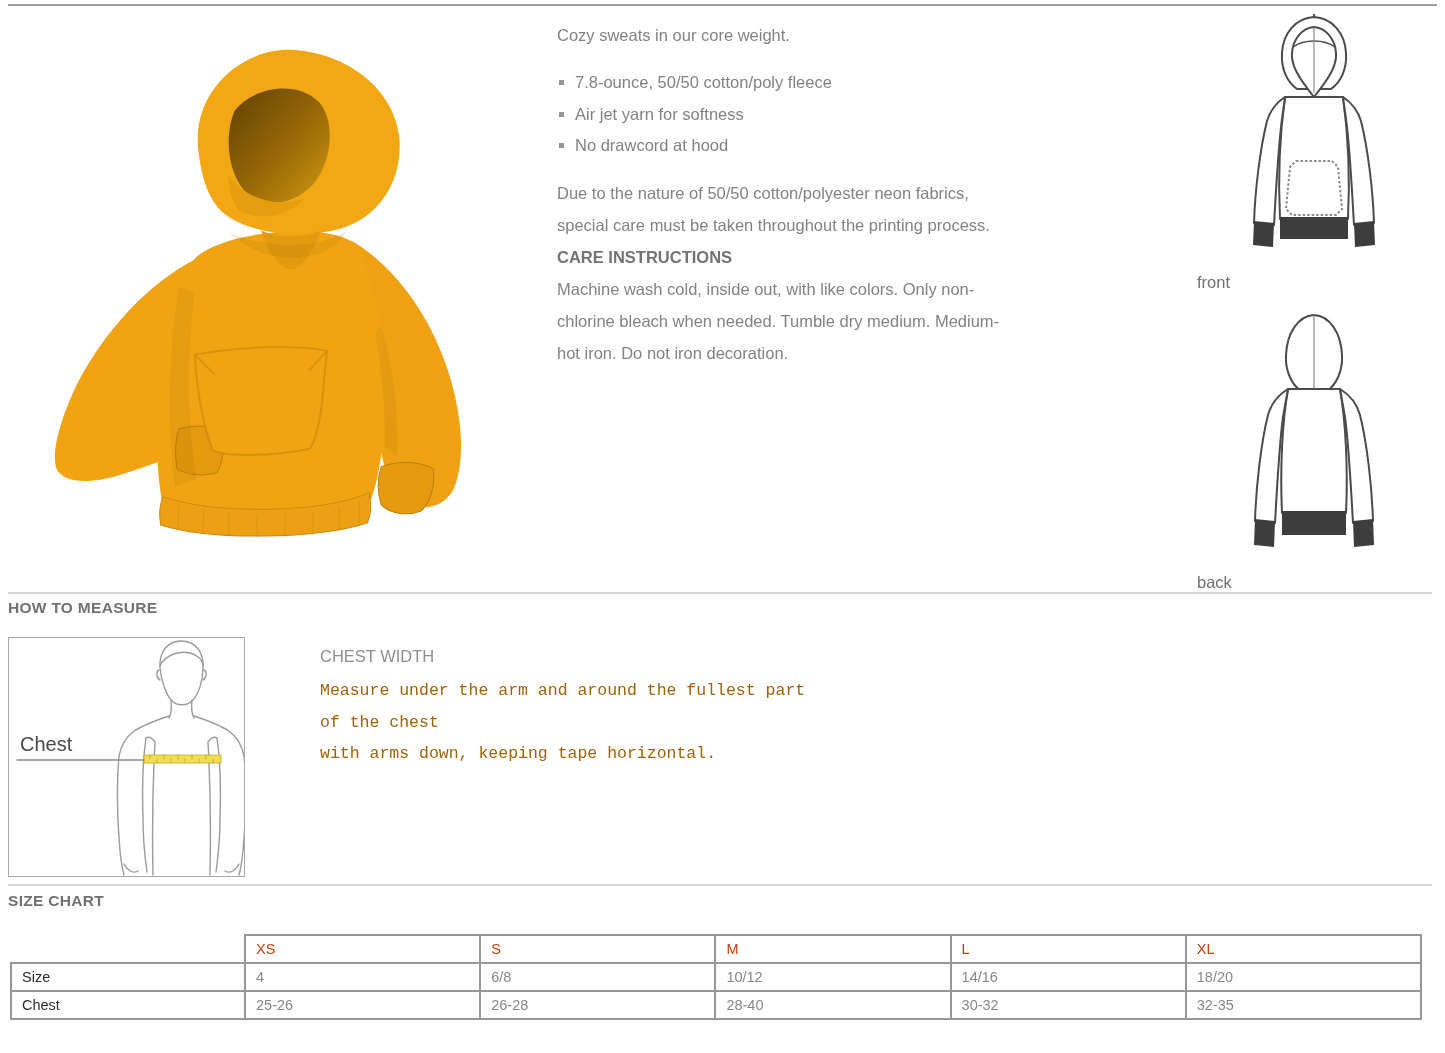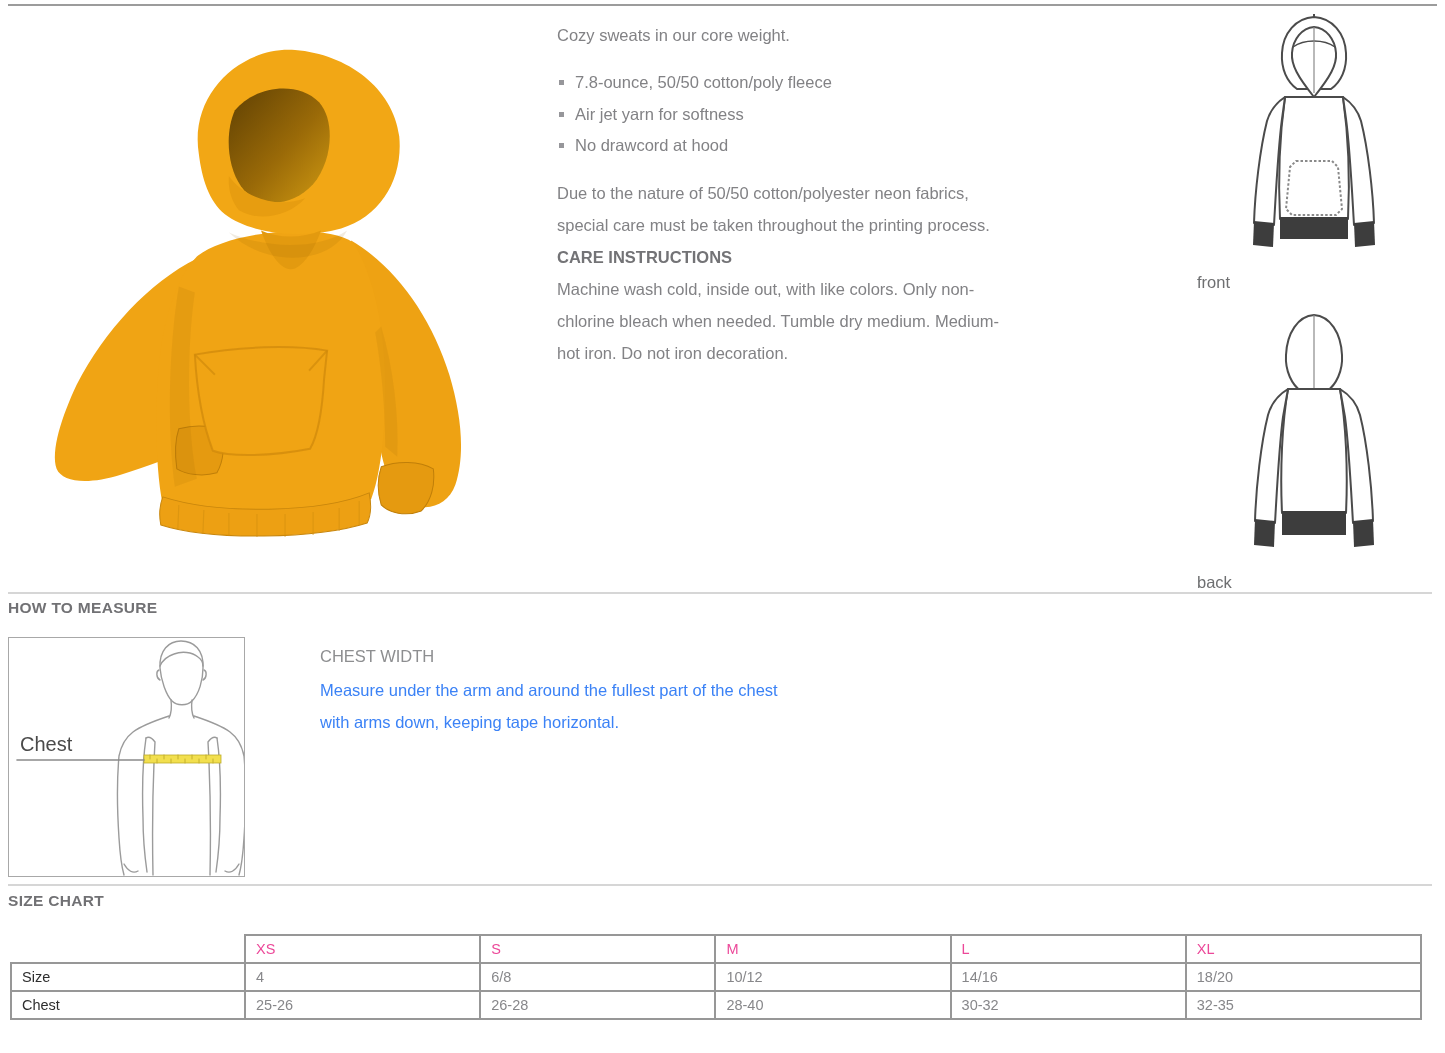--- a/index.html
+++ b/index.html
@@ -28,25 +28,25 @@
   .view svg { display:block; margin-left:43px; }
   .view .vlabel { margin-top:22px; font-size:16.5px; color:#6e6f71; }
 
   .h2 { position:absolute; left:8px; font-size:15.5px; font-weight:bold; color:#717174; letter-spacing:.3px; }
   .h2-measure { top:599px; }
   .h2-size    { top:892px; }
 
   .measure-box { position:absolute; left:8px; top:637px; width:237px; height:240px; border:1px solid #a8a8a8; background:#fff; }
   .measure-info { position:absolute; left:320px; top:644px; width:510px; font-size:16.5px; }
   .measure-info .mtitle { color:#8d8e90; line-height:24px; margin-bottom:7px; }
-  .measure-info .mtext div { color:#3b82f6; line-height:31.5px; }
+  .measure-info .mtext div { color:#a16207; line-height:31.5px;font-family:Liberation Mono, monospace; }
 
   table.size { position:absolute; left:10px; top:934px; border-collapse:collapse; table-layout:fixed; width:1410px; font-size:14.5px; }
   table.size th, table.size td { border:2px solid #979797; height:28px; padding:1px 8px 1px 10px; text-align:left; font-weight:normal; vertical-align:middle; }
-  table.size thead th { color:#ec4899; }
+  table.size thead th { color:#c2410c; }
   table.size thead th.spacer { border:none; background:transparent; }
   table.size tbody th { color:#2e2e2e; }
   table.size tbody td { color:#87878a; }
   col.c0 { width:234px; } col.cx { width:235.2px; }
 </style>
 </head>
 <body>
 
 <div id="canvas">
 

